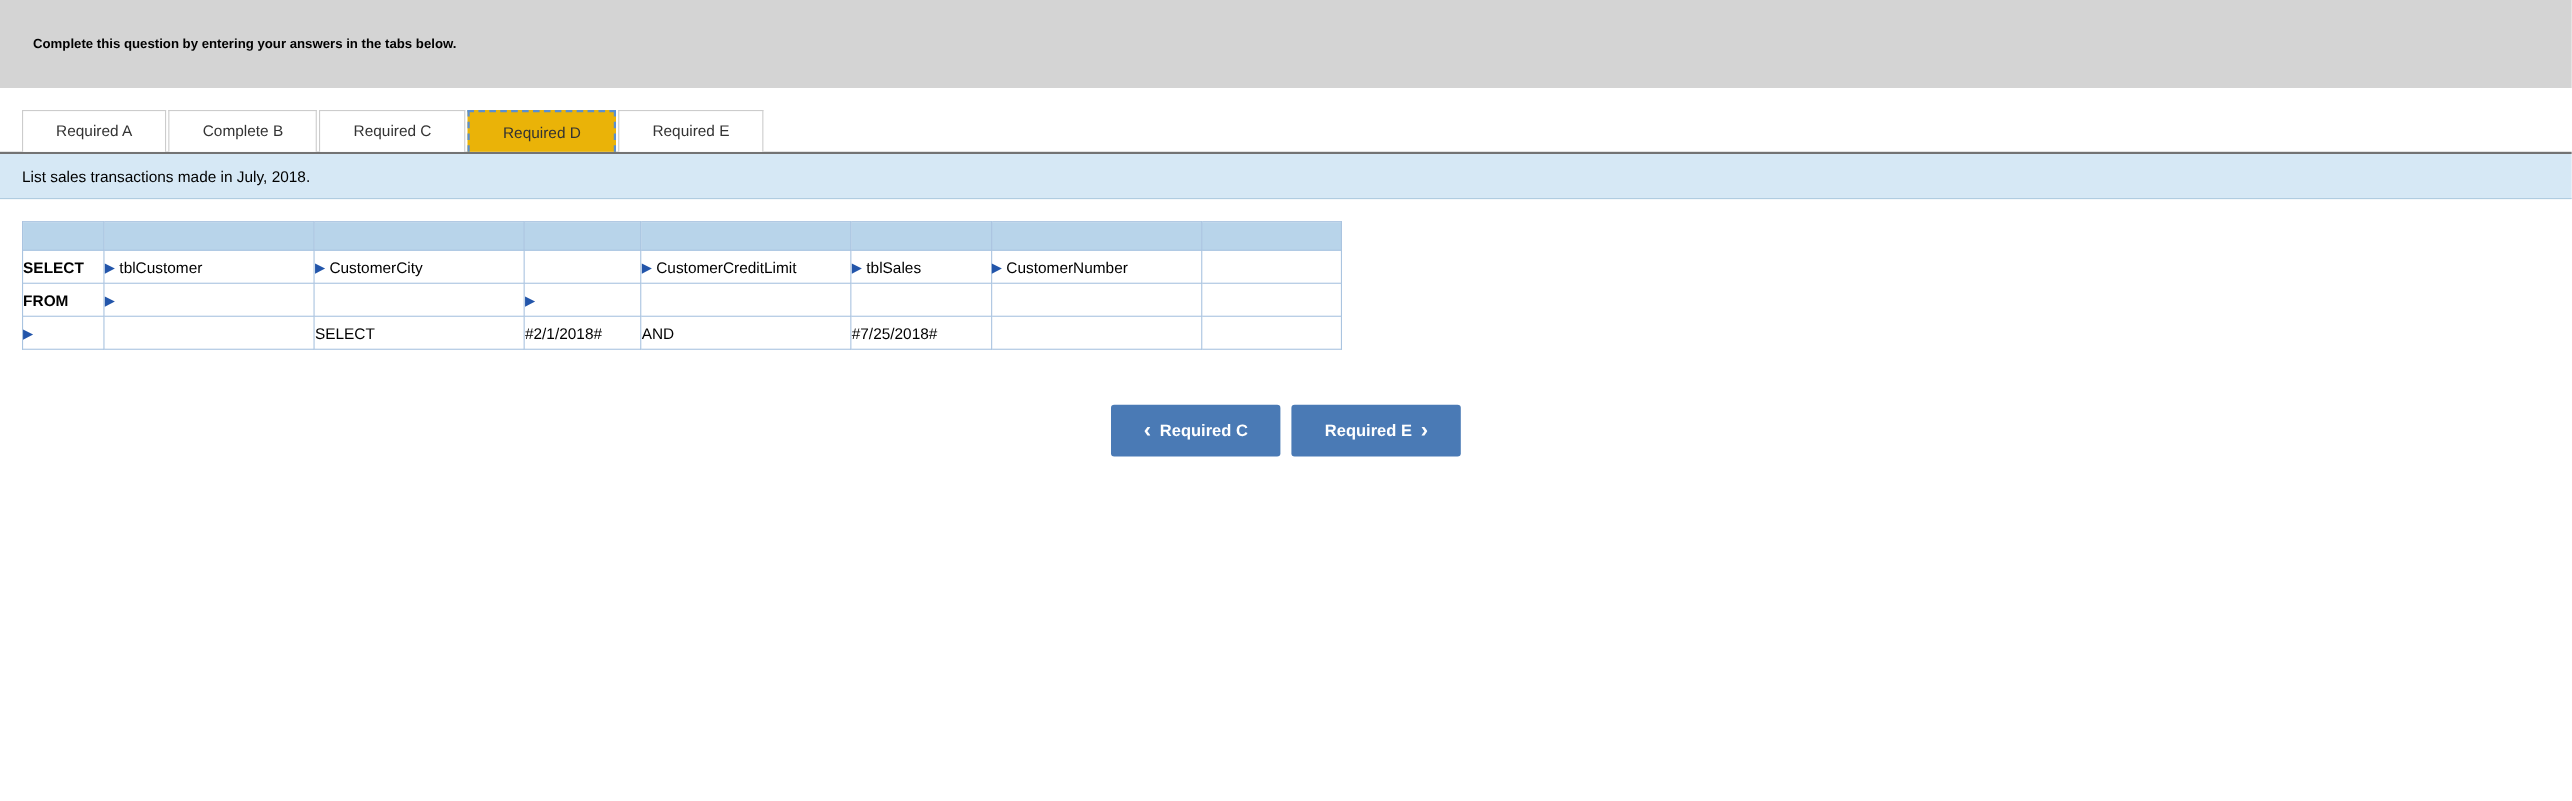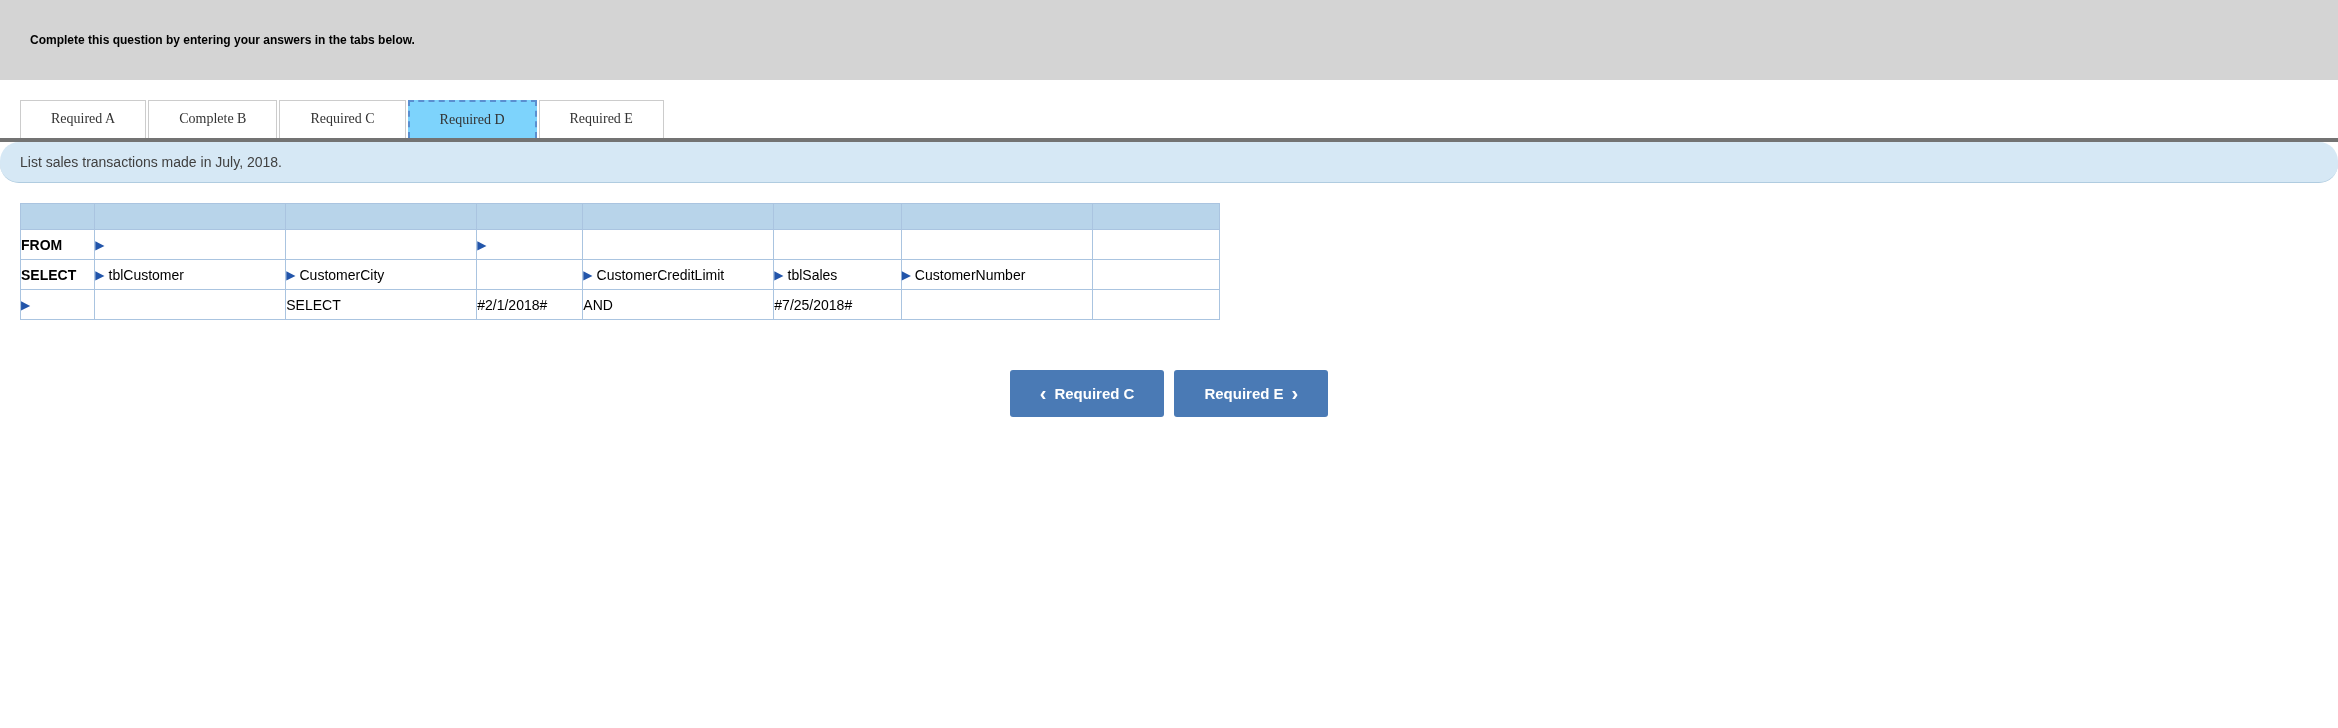--- a/index.html
+++ b/index.html
@@ -16,22 +16,21 @@
       padding: 20px 30px;
       font-weight: bold;
       font-size: 12px;
       min-height: 80px;
       display: flex;
       align-items: center;
     }
 
     .tabs-section {
       padding: 20px 24px 0 20px;
-      border-bottom: 4px solid #737373;
-      font-family: Liberation Serif, serif;
+      border-bottom: 2px solid #737373;
     }
 
     .tabs-row {
       display: flex;
       gap: 0;
     }
 
     .tab {
       padding: 10px 30px;
       border: 1px solid #ccc;
@@ -40,30 +39,29 @@
       font-size: 14px;
       color: #333;
       border-bottom: none;
       margin-right: 2px;
     }
 
     .tab.active {
       border: 2px dashed #5a8fd0;
       border-bottom: none;
       font-weight: normal;
-      background: #7dd3fc;
+      background: #eab308;
     }
 
     .description-bar {
       background: #d6e8f5;
       padding: 12px 20px;
       font-size: 14px;
-      color: #404040;
+      color: #000000;
       border-bottom: 1px solid #b0cce0;
-      border-radius: 19px;
     }
 
     .query-table-wrapper {
       padding: 20px;
     }
 
     .query-table {
       border-collapse: collapse;
       width: 1200px;
       margin-left: 0;
@@ -183,71 +181,71 @@
       <td style="background:#b8d4ea; width:180px;"></td>
       <td style="background:#b8d4ea; width:180px;"></td>
       <td style="background:#b8d4ea; width:100px;"></td>
       <td style="background:#b8d4ea; width:180px;"></td>
       <td style="background:#b8d4ea; width:120px;"></td>
       <td style="background:#b8d4ea; width:180px;"></td>
       <td style="background:#b8d4ea; width:120px;"></td>
     </tr>
 
     <tr>
+      <td class="keyword-cell">SELECT</td>
+      <td class="data-cell">
+        <div class="input-arrow">
+          <span class="arrow-indicator">▶</span>
+          <span>tblCustomer</span>
+        </div>
+      </td>
+      <td class="data-cell">
+        <div class="input-arrow">
+          <span class="arrow-indicator">▶</span>
+          <span>CustomerCity</span>
+        </div>
+      </td>
+      <td class="data-cell" style="width:100px;"></td>
+      <td class="data-cell">
+        <div class="input-arrow">
+          <span class="arrow-indicator">▶</span>
+          <span>CustomerCreditLimit</span>
+        </div>
+      </td>
+      <td class="data-cell">
+        <div class="input-arrow">
+          <span class="arrow-indicator">▶</span>
+          <span>tblSales</span>
+        </div>
+      </td>
+      <td class="data-cell">
+        <div class="input-arrow">
+          <span class="arrow-indicator">▶</span>
+          <span>CustomerNumber</span>
+        </div>
+      </td>
+      <td class="data-cell"></td>
+    </tr>
+
+    <tr>
       <td class="keyword-cell">FROM</td>
       <td class="data-cell">
         <div class="input-arrow">
           <span class="arrow-indicator">▶</span>
         </div>
       </td>
       <td class="data-cell"></td>
       <td class="data-cell">
         <div class="input-arrow">
           <span class="arrow-indicator">▶</span>
         </div>
       </td>
       <td class="data-cell"></td>
       <td class="data-cell"></td>
       <td class="data-cell"></td>
-      <td class="data-cell"></td>
-    </tr>
-
-    <tr>
-      <td class="keyword-cell">SELECT</td>
-      <td class="data-cell">
-        <div class="input-arrow">
-          <span class="arrow-indicator">▶</span>
-          <span>tblCustomer</span>
-        </div>
-      </td>
-      <td class="data-cell">
-        <div class="input-arrow">
-          <span class="arrow-indicator">▶</span>
-          <span>CustomerCity</span>
-        </div>
-      </td>
-      <td class="data-cell" style="width:100px;"></td>
-      <td class="data-cell">
-        <div class="input-arrow">
-          <span class="arrow-indicator">▶</span>
-          <span>CustomerCreditLimit</span>
-        </div>
-      </td>
-      <td class="data-cell">
-        <div class="input-arrow">
-          <span class="arrow-indicator">▶</span>
-          <span>tblSales</span>
-        </div>
-      </td>
-      <td class="data-cell">
-        <div class="input-arrow">
-          <span class="arrow-indicator">▶</span>
-          <span>CustomerNumber</span>
-        </div>
-      </td>
       <td class="data-cell"></td>
     </tr>
 
 
     <tr>
       <td class="data-cell">
         <div class="input-arrow">
           <span class="arrow-indicator">▶</span>
         </div>
       </td>

